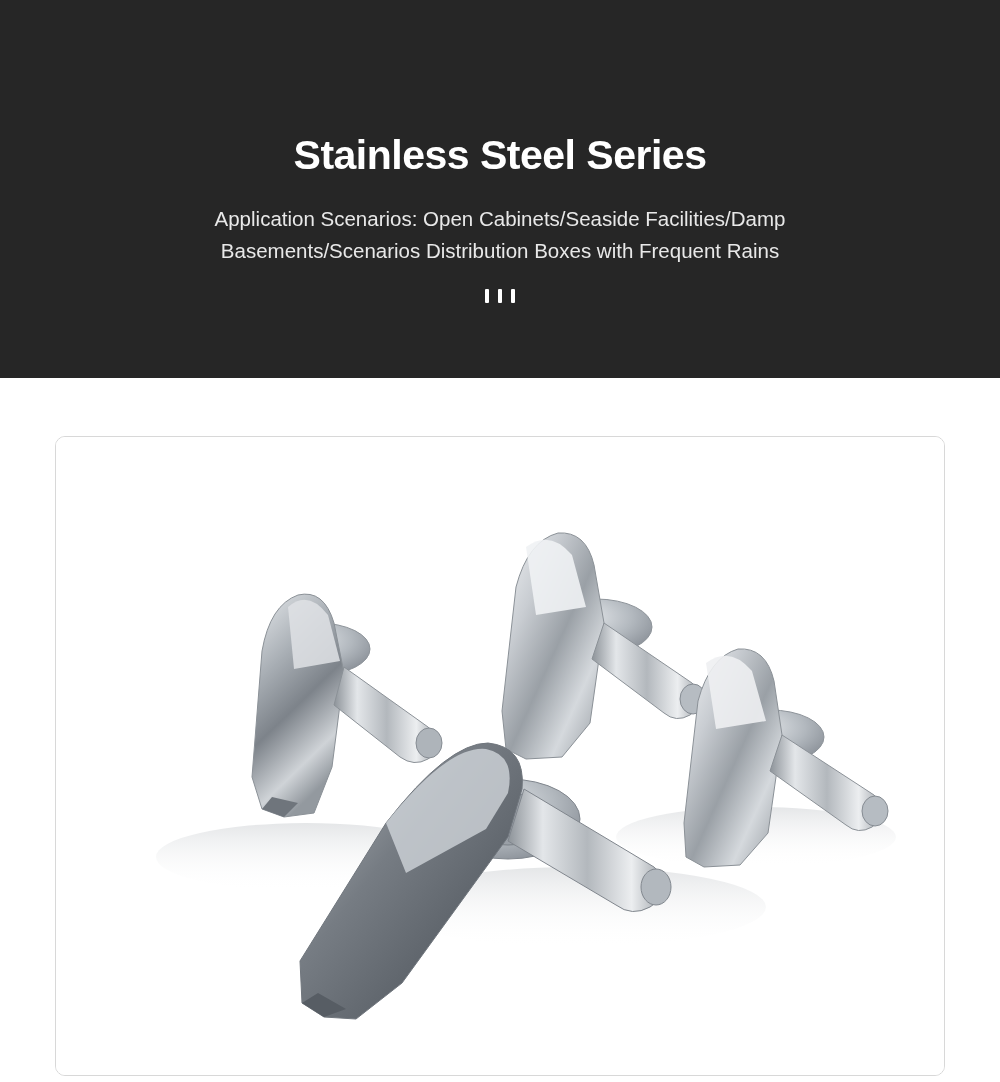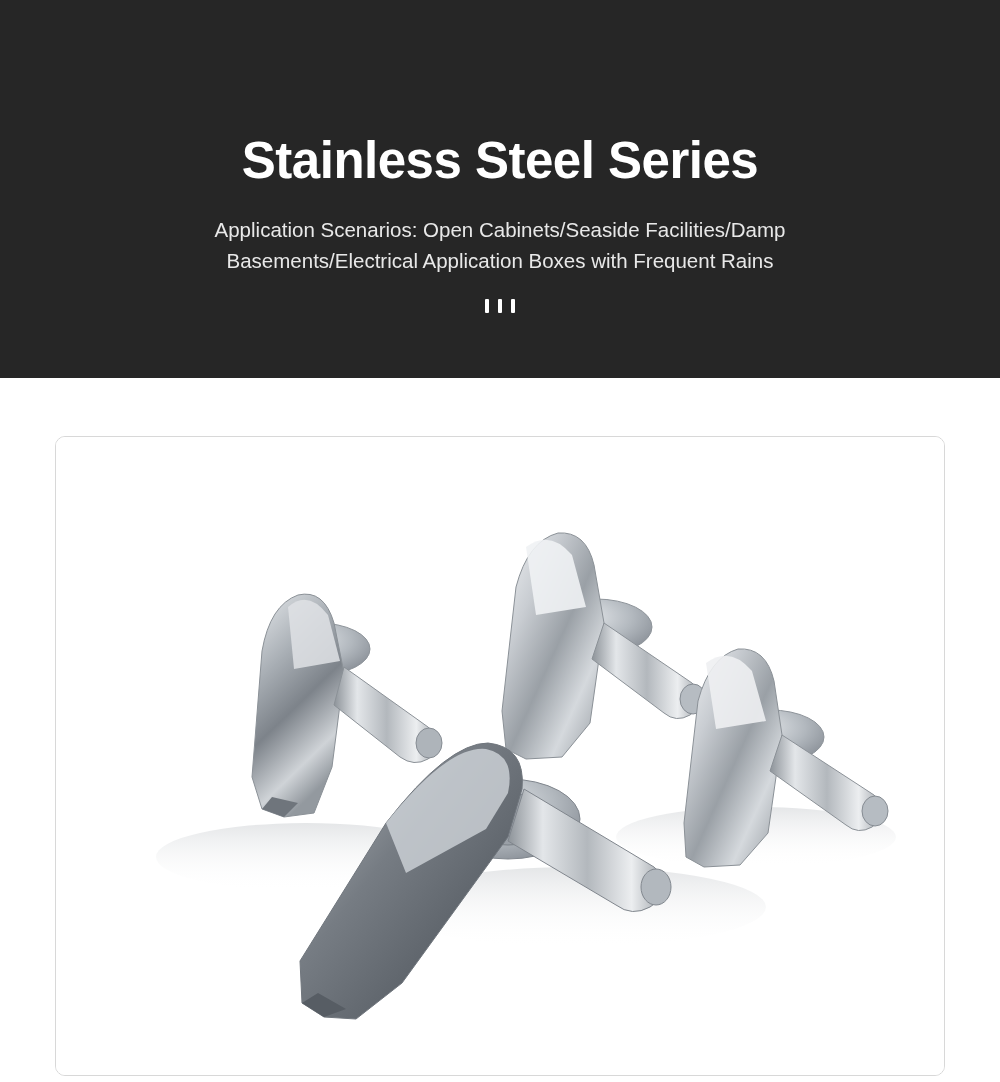--- a/index.html
+++ b/index.html
@@ -28,21 +28,21 @@
     position: relative;
     display: flex;
     flex-direction: column;
     align-items: center;
     justify-content: flex-start;
   }
 
   .hero-title {
     margin-top: 134px;
     color: #ffffff;
-    font-size: 51px;
+    font-size: 41px;
     font-weight: bold;
     letter-spacing: -0.5px;
     line-height: 1.05;
     text-align: center;
   }
 
   .hero-sub {
     margin-top: 26px;
     width: 700px;
     color: #e8e8e8;
@@ -90,21 +90,21 @@
 
   .product-image svg { display: block; }
 </style>
 </head>
 <body>
 
 <div class="page">
 
   <div class="hero">
     <div class="hero-title">Stainless Steel Series</div>
-    <div class="hero-sub">Application Scenarios: Open Cabinets/Seaside Facilities/Damp Basements/Electrical Application Boxes with Frequent Rains</div>
+    <div class="hero-sub">Application Scenarios: Open Cabinets/Seaside Facilities/Damp Basements/Scenarios Distribution Boxes with Frequent Rains</div>
     <div class="dots">
       <span class="dot"></span>
       <span class="dot"></span>
       <span class="dot"></span>
     </div>
   </div>
 
   <div class="card-wrap">
     <div class="card">
       <div class="product-image">

